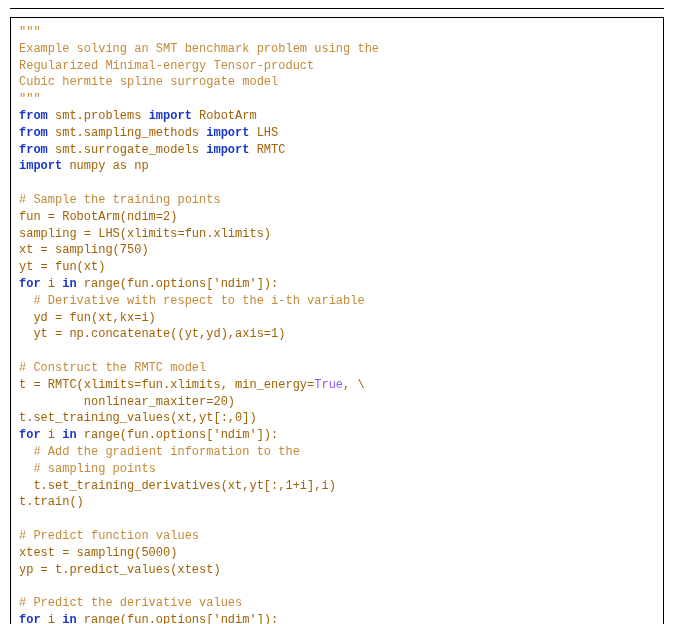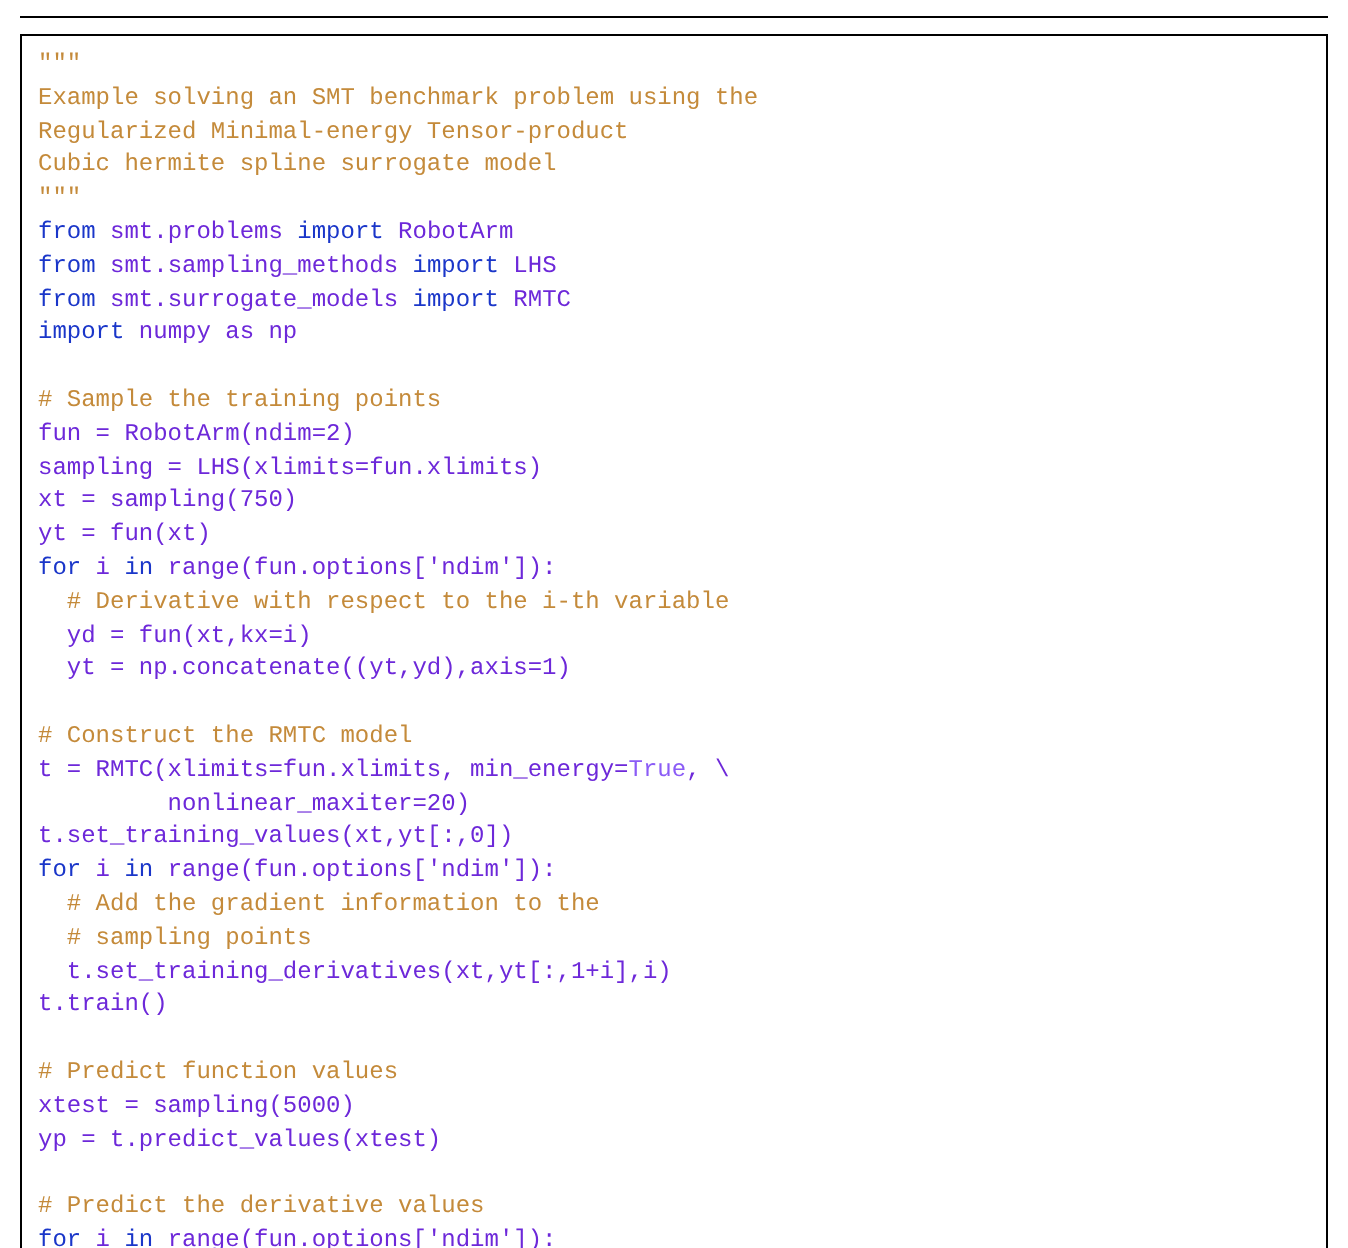--- a/index.html
+++ b/index.html
@@ -21,23 +21,23 @@
     border-top: 1px solid #000;
     margin: 0 0 8px 0;
   }
   .code-box {
     border: 1px solid #000;
     padding: 6px 8px 8px 8px;
     white-space: pre;
     overflow: hidden;
   }
   .tok-str   { color: #c48a3a; }   
-  .tok-kw    { color: #1a36c9; }   
+  .tok-kw    { color: #1a36c9; font-weight: bold; }   
   .tok-bool  { color: #8b5cf6; }   
-  .tok-id    { color: #6d28d9; }
+  .tok-id    { color: #a16207; }
   .line { display: block; }
 </style>
 </head>
 <body>
 
 <div class="frame">
   <hr class="hr">
   <div class="code-box" id="code-listing"><span class="line"><span class="tok-str">"""</span></span><span class="line"><span class="tok-str">Example solving an SMT benchmark problem using the</span></span><span class="line"><span class="tok-str">Regularized Minimal-energy Tensor-product</span></span><span class="line"><span class="tok-str">Cubic hermite spline surrogate model</span></span><span class="line"><span class="tok-str">"""</span></span><span class="line"><span class="tok-kw">from</span><span class="tok-id"> smt.problems </span><span class="tok-kw">import</span><span class="tok-id"> RobotArm</span></span><span class="line"><span class="tok-kw">from</span><span class="tok-id"> smt.sampling_methods </span><span class="tok-kw">import</span><span class="tok-id"> LHS</span></span><span class="line"><span class="tok-kw">from</span><span class="tok-id"> smt.surrogate_models </span><span class="tok-kw">import</span><span class="tok-id"> RMTC</span></span><span class="line"><span class="tok-kw">import</span><span class="tok-id"> numpy as np</span></span><span class="line">&nbsp;</span><span class="line"><span class="tok-str"># Sample the training points</span></span><span class="line"><span class="tok-id">fun = RobotArm(ndim=2)</span></span><span class="line"><span class="tok-id">sampling = LHS(xlimits=fun.xlimits)</span></span><span class="line"><span class="tok-id">xt = sampling(750)</span></span><span class="line"><span class="tok-id">yt = fun(xt)</span></span><span class="line"><span class="tok-kw">for</span><span class="tok-id"> i </span><span class="tok-kw">in</span><span class="tok-id"> range(fun.options['ndim']):</span></span><span class="line"><span class="tok-id">  </span><span class="tok-str"># Derivative with respect to the i-th variable</span></span><span class="line"><span class="tok-id">  yd = fun(xt,kx=i)</span></span><span class="line"><span class="tok-id">  yt = np.concatenate((yt,yd),axis=1)</span></span><span class="line">&nbsp;</span><span class="line"><span class="tok-str"># Construct the RMTC model</span></span><span class="line"><span class="tok-id">t = RMTC(xlimits=fun.xlimits, min_energy=</span><span class="tok-bool">True</span><span class="tok-id">, \</span></span><span class="line"><span class="tok-id">         nonlinear_maxiter=20)</span></span><span class="line"><span class="tok-id">t.set_training_values(xt,yt[:,0])</span></span><span class="line"><span class="tok-kw">for</span><span class="tok-id"> i </span><span class="tok-kw">in</span><span class="tok-id"> range(fun.options['ndim']):</span></span><span class="line"><span class="tok-id">  </span><span class="tok-str"># Add the gradient information to the</span></span><span class="line"><span class="tok-id">  </span><span class="tok-str"># sampling points</span></span><span class="line"><span class="tok-id">  t.set_training_derivatives(xt,yt[:,1+i],i)</span></span><span class="line"><span class="tok-id">t.train()</span></span><span class="line">&nbsp;</span><span class="line"><span class="tok-str"># Predict function values</span></span><span class="line"><span class="tok-id">xtest = sampling(5000)</span></span><span class="line"><span class="tok-id">yp = t.predict_values(xtest)</span></span><span class="line">&nbsp;</span><span class="line"><span class="tok-str"># Predict the derivative values</span></span><span class="line"><span class="tok-kw">for</span><span class="tok-id"> i </span><span class="tok-kw">in</span><span class="tok-id"> range(fun.options['ndim']):</span></span></div>
 </div>
 

